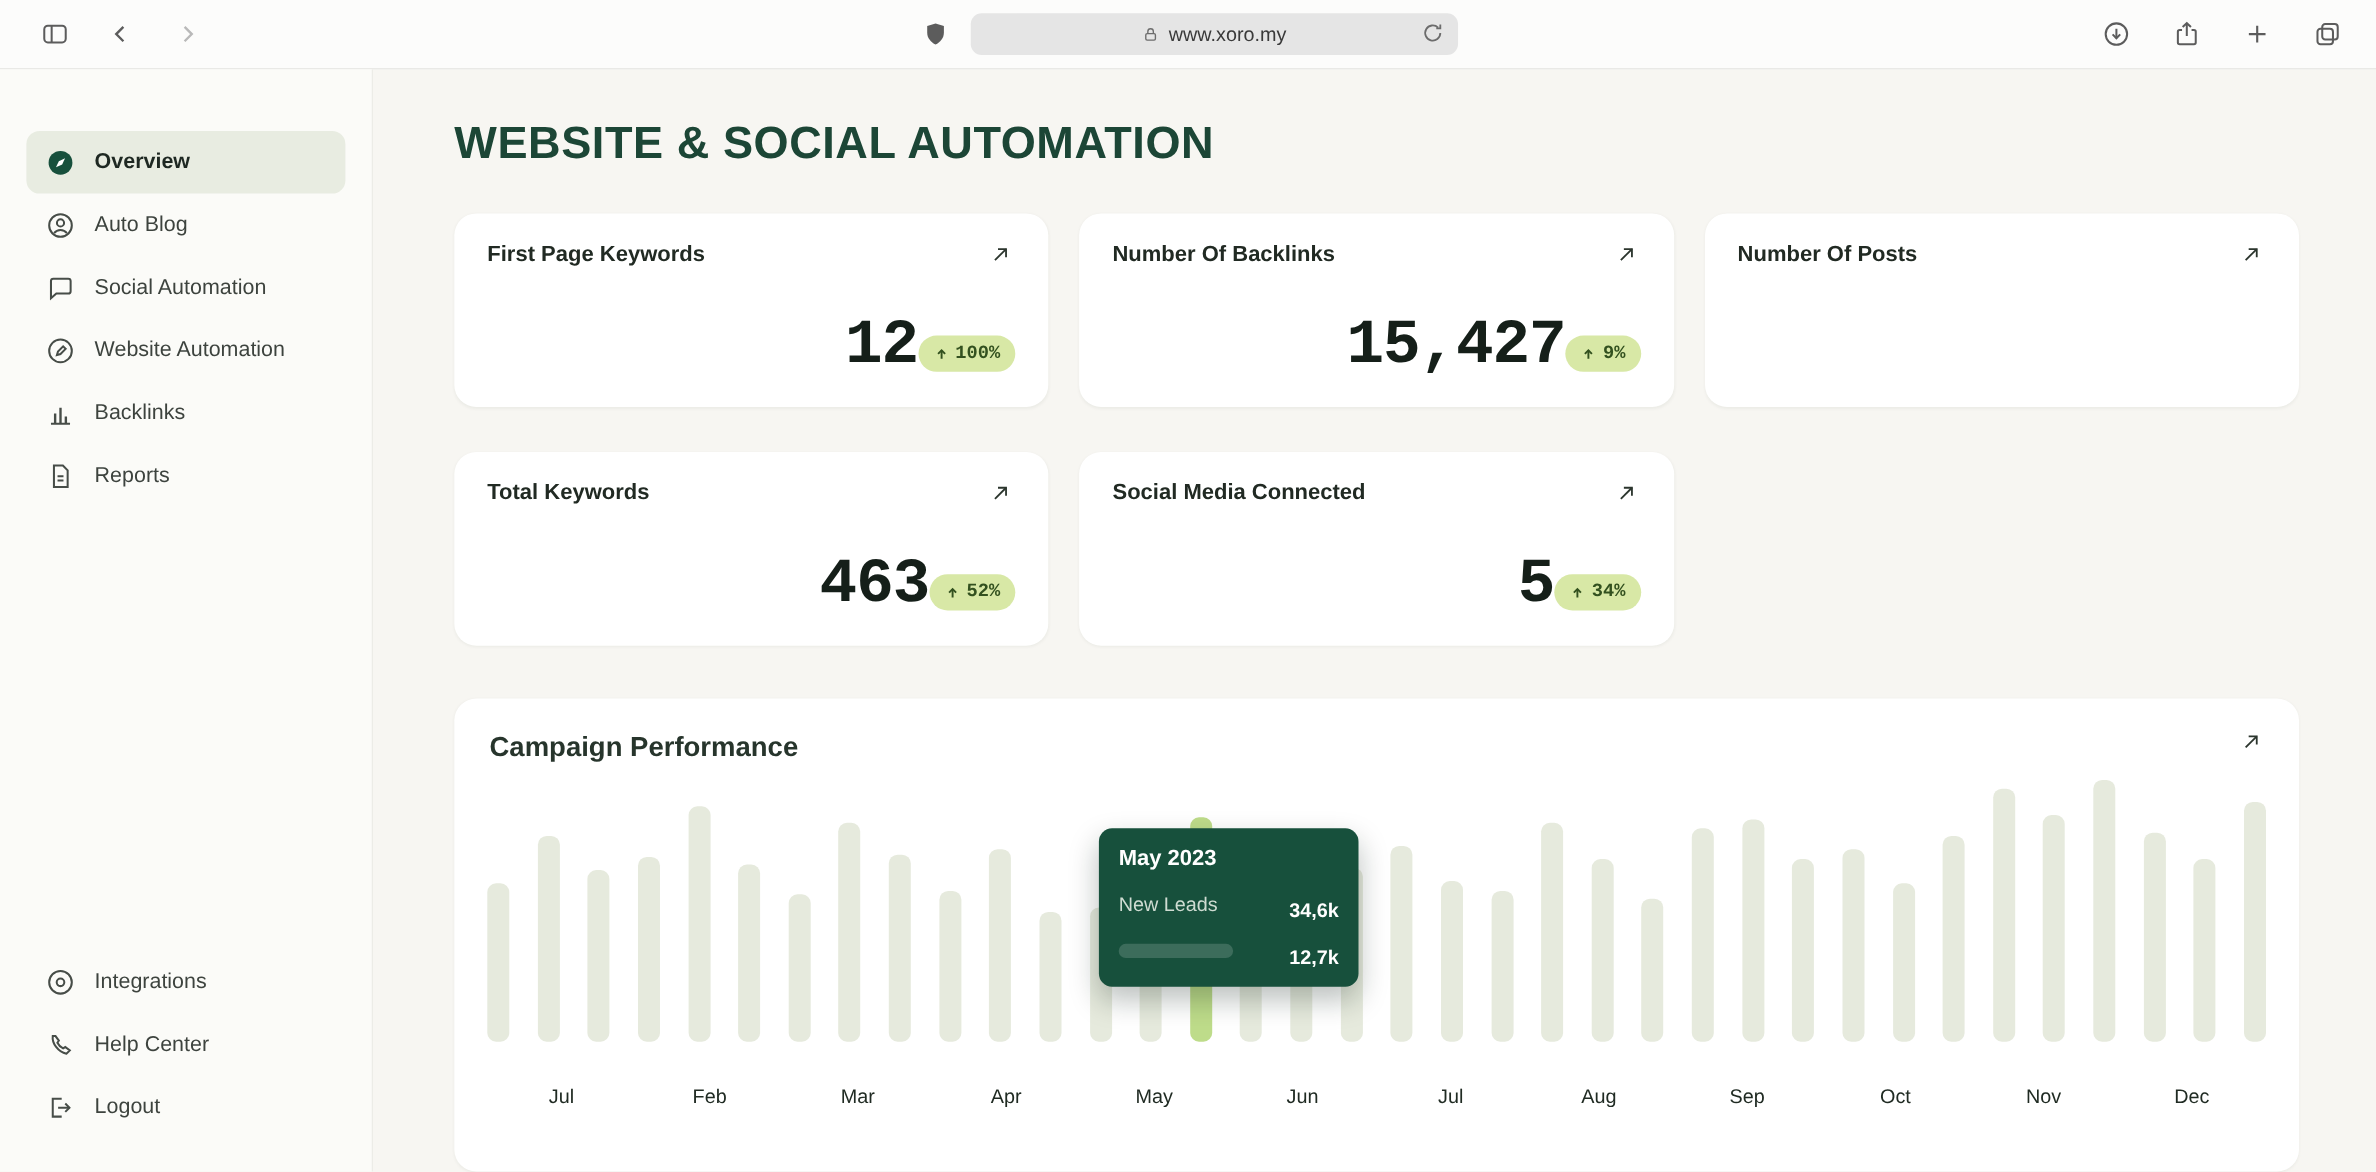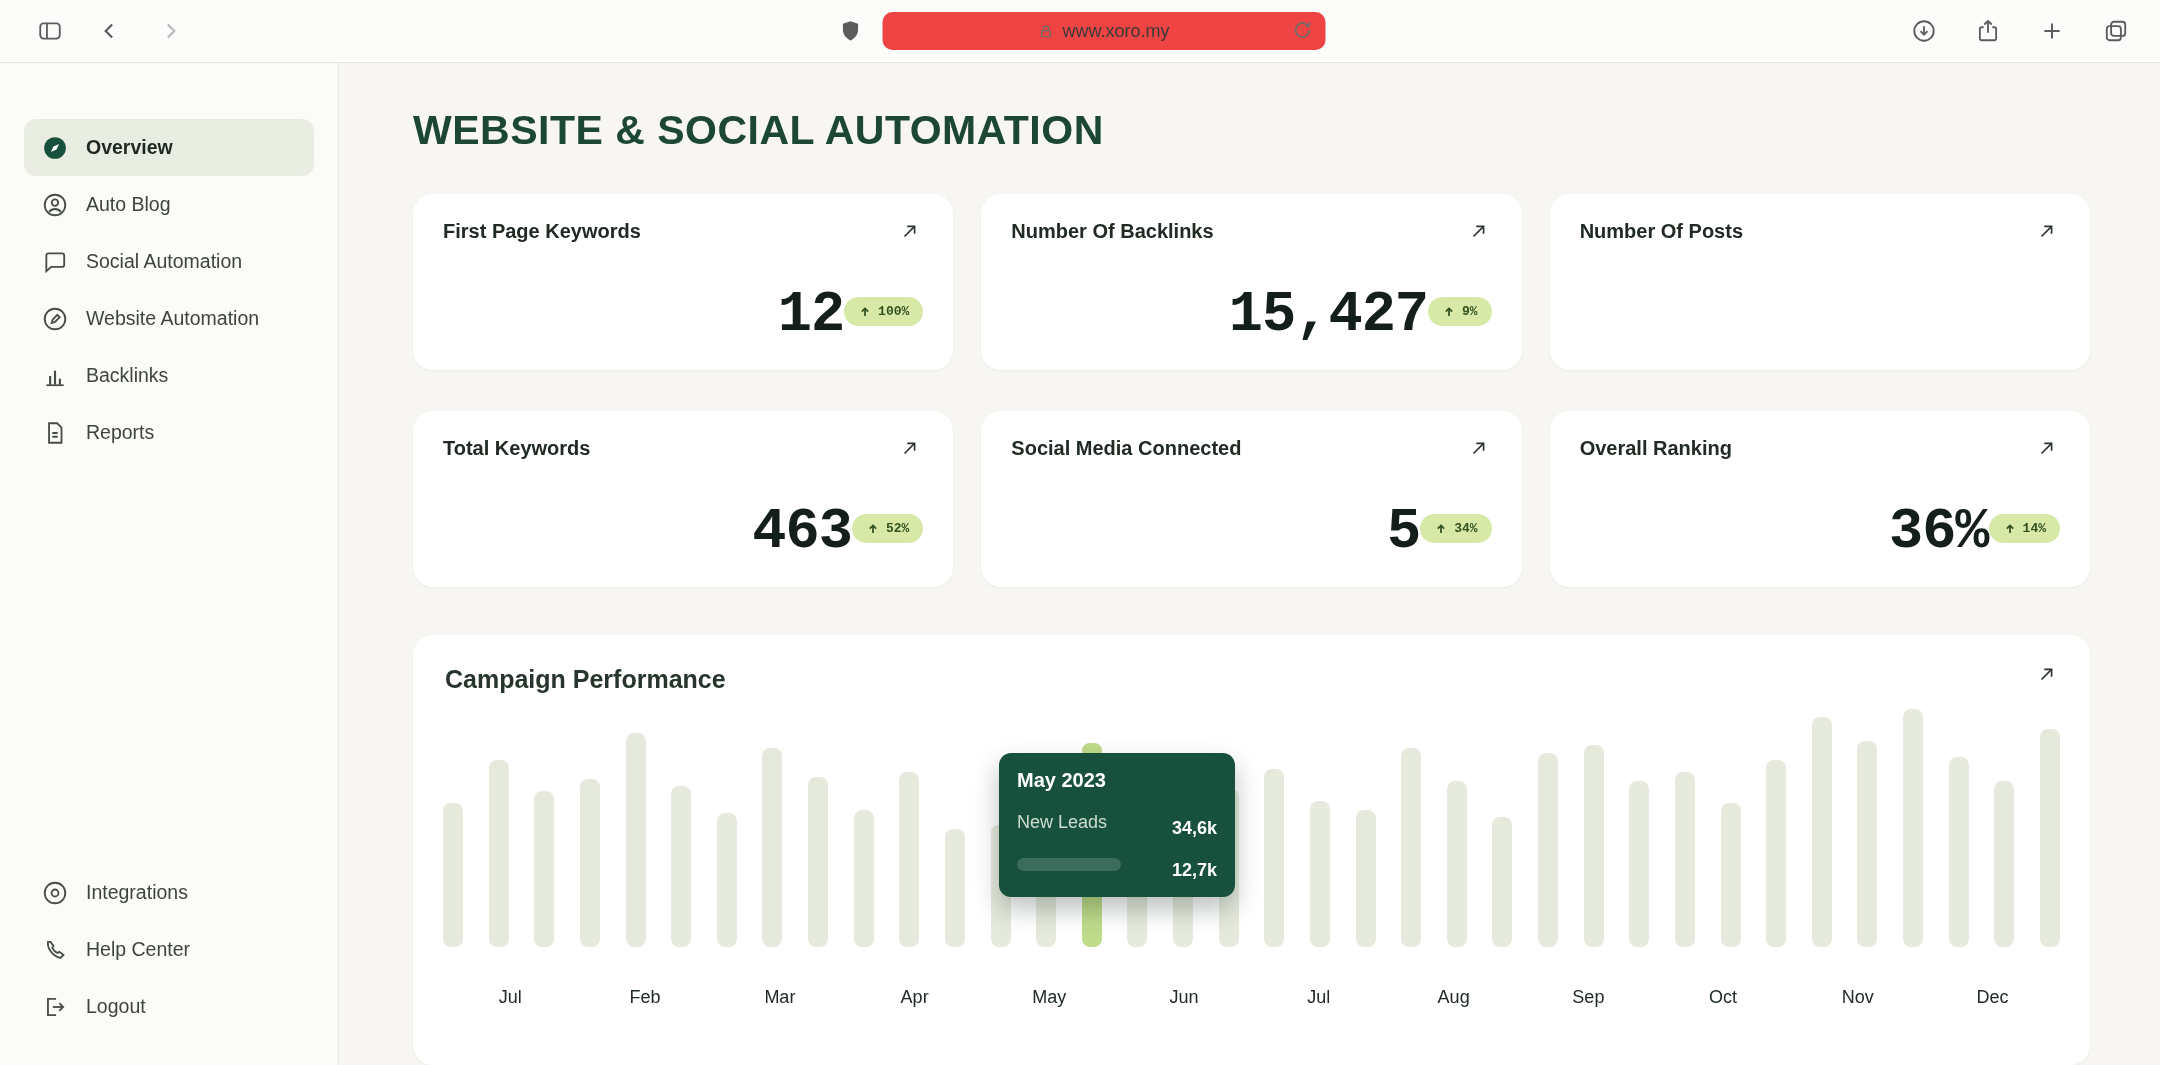--- a/index.html
+++ b/index.html
@@ -15,21 +15,21 @@
     background:#fcfcfb; border-bottom:1px solid #e4e4e0;
     display:flex; align-items:center;
   }
   .chrome-left { display:flex; align-items:center; gap:28px; margin-left:34px; }
   .chrome-right { position:absolute; right:28px; display:flex; align-items:center; gap:32px; }
   .chrome-center { position:absolute; left:50%; transform:translateX(-50%); display:flex; align-items:center; gap:16px; }
   .chrome-btn { width:32px; height:32px; display:flex; align-items:center; justify-content:center; color:#5c5c5c; }
   .chrome-btn.disabled { color:#b9b9b9; }
   .chrome-btn svg { width:26px; height:26px; }
   .url-bar {
-    width:443px; height:38px; background:#ef4444; border-radius:10px;
+    width:443px; height:38px; background:#e5e5e5; border-radius:10px;
     display:flex; align-items:center; justify-content:center; gap:9px; position:relative;
   }
   .url-text { font-size:18px; color:#3a3a3a; }
   .url-lock { color:#6c6c6c; display:flex; }
   .url-refresh { position:absolute; right:10px; top:7px; width:24px; height:24px; color:#6c6c6c; }
   .url-refresh svg { width:22px; height:22px; }
 
   
   .app { position:absolute; top:63px; left:0; width:2160px; height:1002px; display:flex; }
   .sidebar {
@@ -57,21 +57,21 @@
   .card { background:#ffffff; border-radius:20px; box-shadow:0 1px 3px rgba(25,40,25,0.05); }
   .stat-card { height:176px; padding:26px 30px; display:flex; flex-direction:column; justify-content:space-between; }
   .stat-top { display:flex; justify-content:space-between; align-items:flex-start; }
   .stat-label { font-size:20px; font-weight:700; color:#212a23; }
   .card-arrow { width:24px; height:24px; color:#2b352d; }
   .card-arrow svg { width:22px; height:22px; }
   .stat-bottom { display:flex; justify-content:flex-end; align-items:flex-end;font-family:Liberation Mono, monospace; }
   .stat-value { font-size:57px; font-weight:700; color:#151f19; letter-spacing:-1px; line-height:1; }
   .badge {
     display:flex; align-items:center; gap:6px; background:#d8e8a6; color:#33511f;
-    font-size:13px; font-weight:700; padding:7px 14px; border-radius:17px; margin-bottom:18px;
+    font-size:17px; font-weight:700; padding:7px 14px; border-radius:17px; margin-bottom:6px;
   }
   .badge svg { width:14px; height:14px; }
 
   
   .chart-card { margin-top:48px; height:430px; position:relative; padding:30px 32px; }
   .chart-title { font-size:25px; font-weight:700; color:#27352c; }
   .chart-card .card-arrow { position:absolute; top:28px; right:30px; }
   .chart-area {
     position:absolute; left:30px; right:30px; top:72px; height:240px;
     display:flex; justify-content:space-between; align-items:flex-end;
@@ -347,39 +347,20 @@
           <span class="badge">
               <svg viewBox="0 0 24 24" fill="none" stroke="currentColor" stroke-width="3">
                 <path d="M12 19V6"></path>
                 <polyline points="6.5 11.5 12 6 17.5 11.5"></polyline>
               </svg>
               <span>34%</span>
             </span>
         </div>
       </div>
 
-      <div class="card stat-card">
-        <div class="stat-top">
-          <span class="stat-label">Overall Ranking</span>
-          <span class="card-arrow"><svg viewBox="0 0 24 24" fill="none" stroke="currentColor" stroke-width="1.8">
-                <line x1="6" y1="18" x2="17" y2="7"></line>
-                <polyline points="9 7 17 7 17 15"></polyline>
-              </svg></span>
-        </div>
-        <div class="stat-bottom">
-          <span class="stat-value">36%</span>
-          <span class="badge">
-              <svg viewBox="0 0 24 24" fill="none" stroke="currentColor" stroke-width="3">
-                <path d="M12 19V6"></path>
-                <polyline points="6.5 11.5 12 6 17.5 11.5"></polyline>
-              </svg>
-              <span>14%</span>
-            </span>
-        </div>
-      </div>
     </div>
 
     <div class="card chart-card">
       <div class="chart-title">Campaign Performance</div>
       <span class="card-arrow"><svg viewBox="0 0 24 24" fill="none" stroke="currentColor" stroke-width="1.8">
             <line x1="6" y1="18" x2="17" y2="7"></line>
             <polyline points="9 7 17 7 17 15"></polyline>
           </svg></span>
 
       <div class="chart-area">

